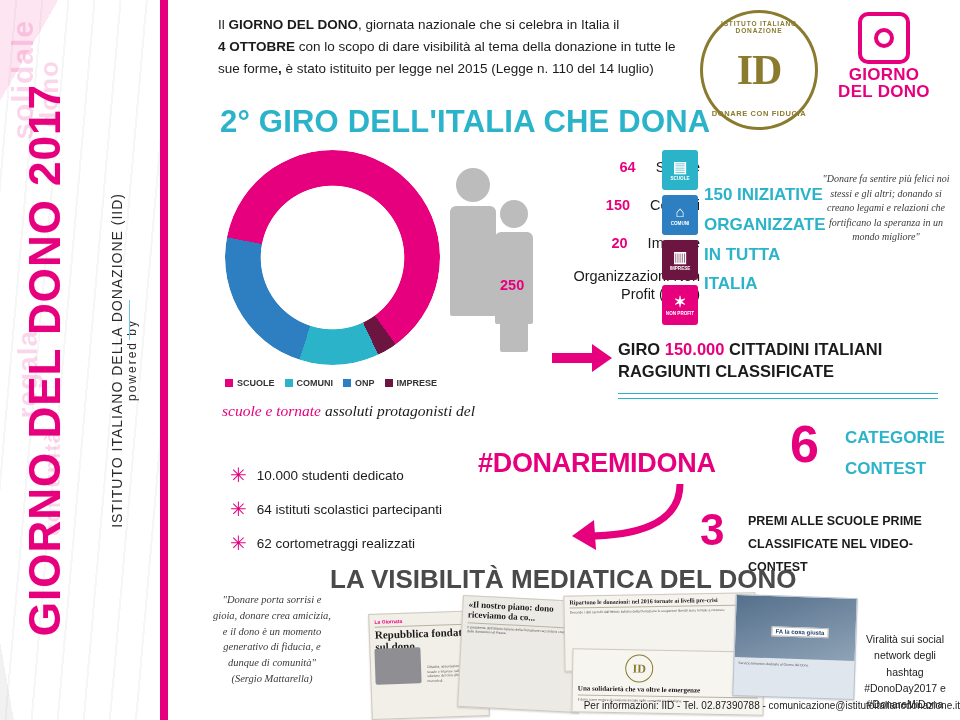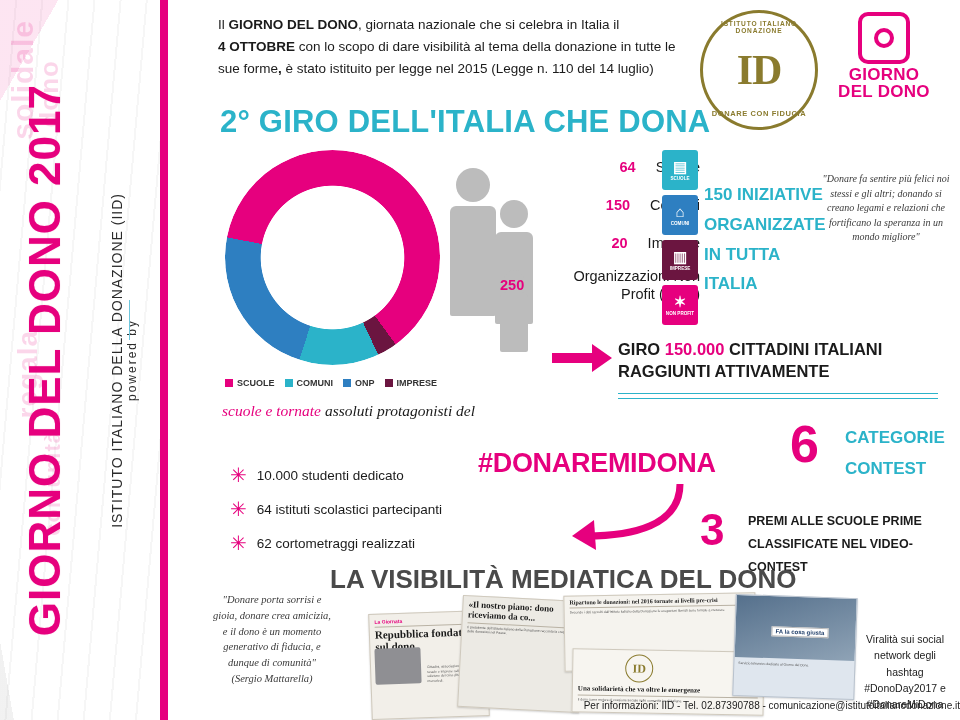--- a/index.html
+++ b/index.html
@@ -405,21 +405,21 @@
   <div class="arrow-1">
     <svg width="62" height="36" viewBox="0 0 62 36">
       <path d="M0 13 H40 V4 L60 18 L40 32 V23 H0 Z" fill="#e6007e"></path>
     </svg>
   </div>
 
   <div class="cittadini">
     <div class="line">
       <span>GIRO </span><span class="num">150.000</span><span> CITTADINI ITALIANI</span>
     </div>
-    <div class="line">RAGGIUNTI ATTIVAMENTE</div>
+    <div class="line">RAGGIUNTI CLASSIFICATE</div>
     <div class="rule"></div>
     <div class="rule2"></div>
   </div>
 
   <div class="scuole-giovani">
     <span class="pink">scuole e tornate</span><span class="it"> assoluti protagonisti del</span>
   </div>
 
   <div class="bullets">
     <div class="bullet">

